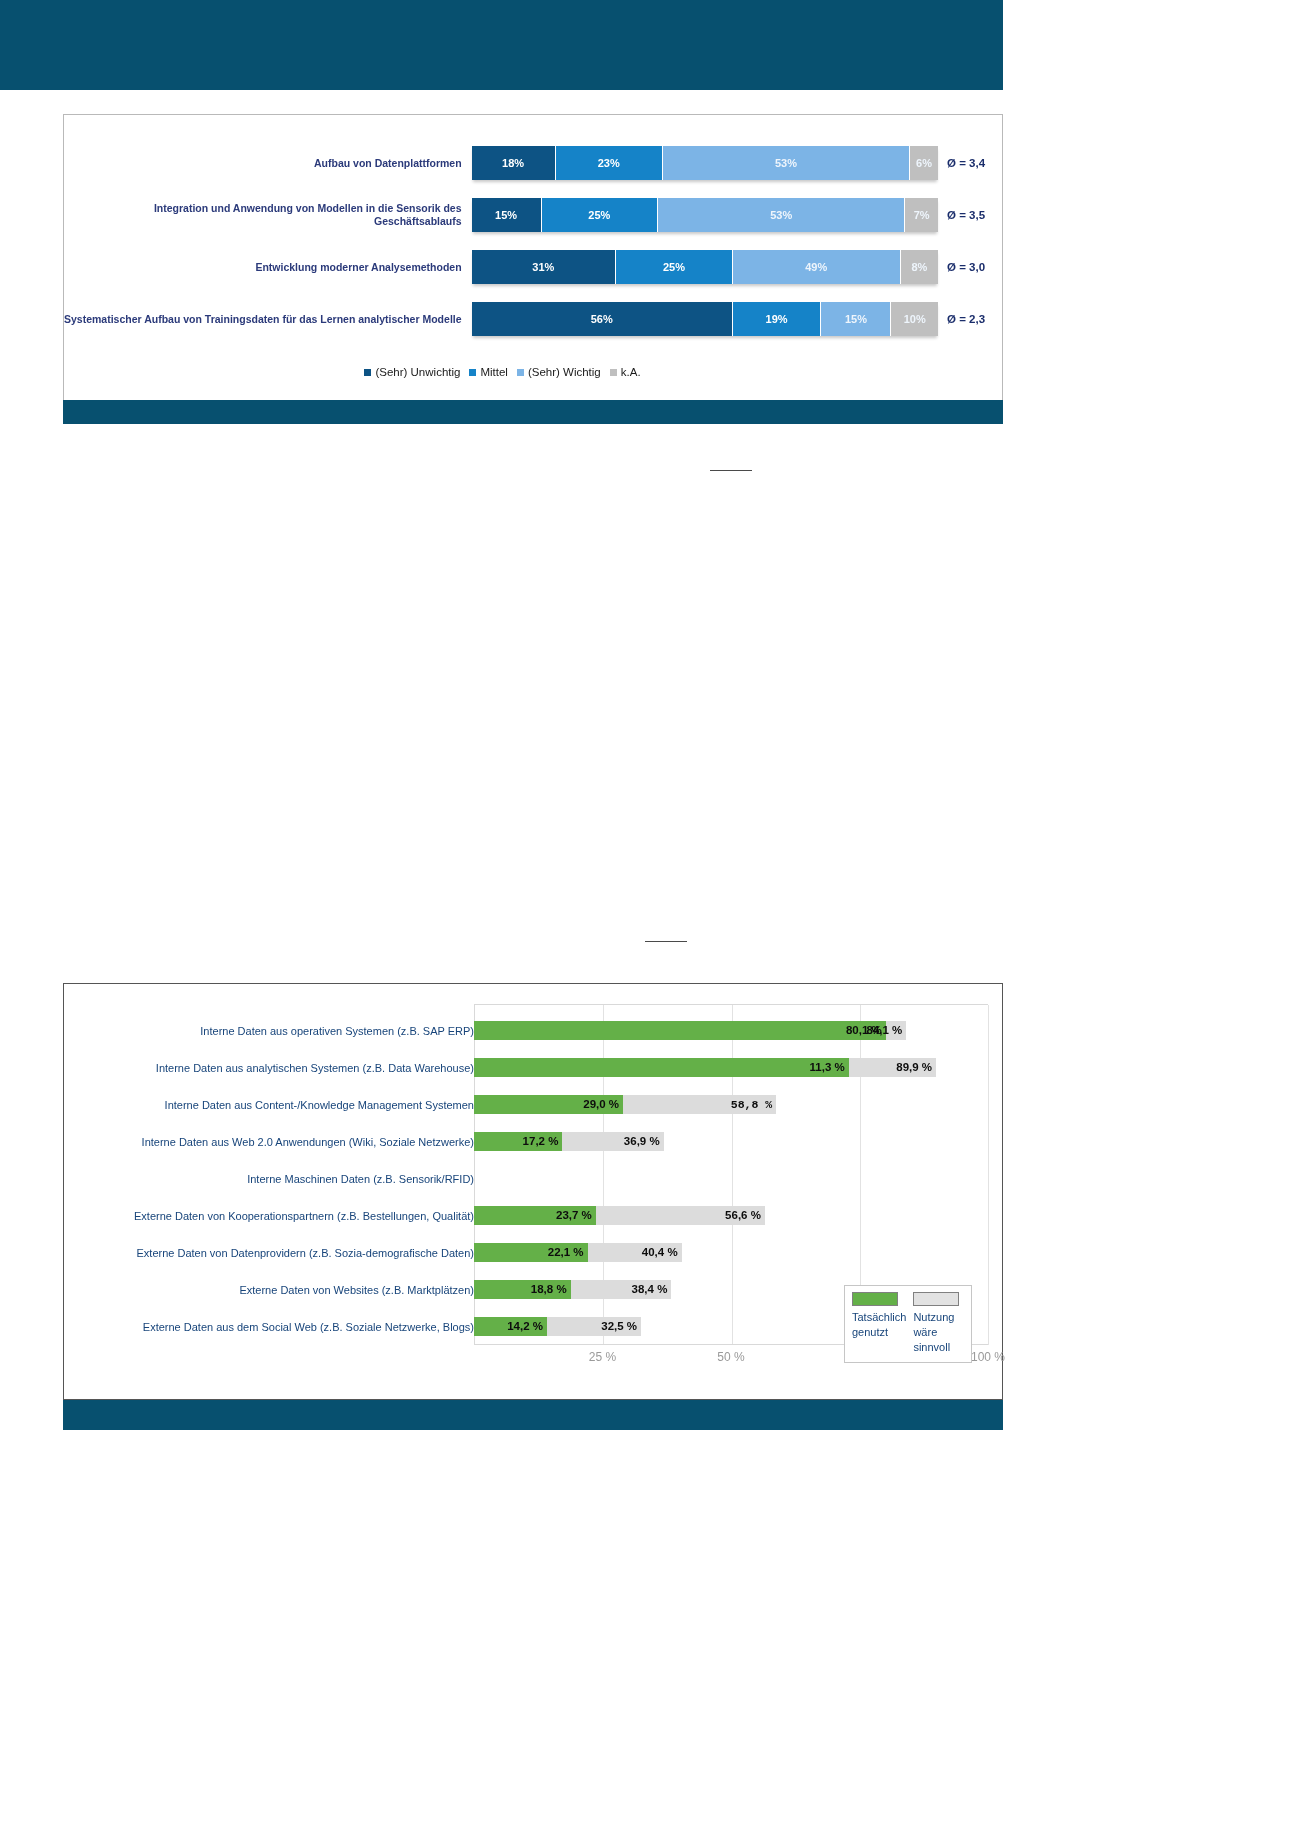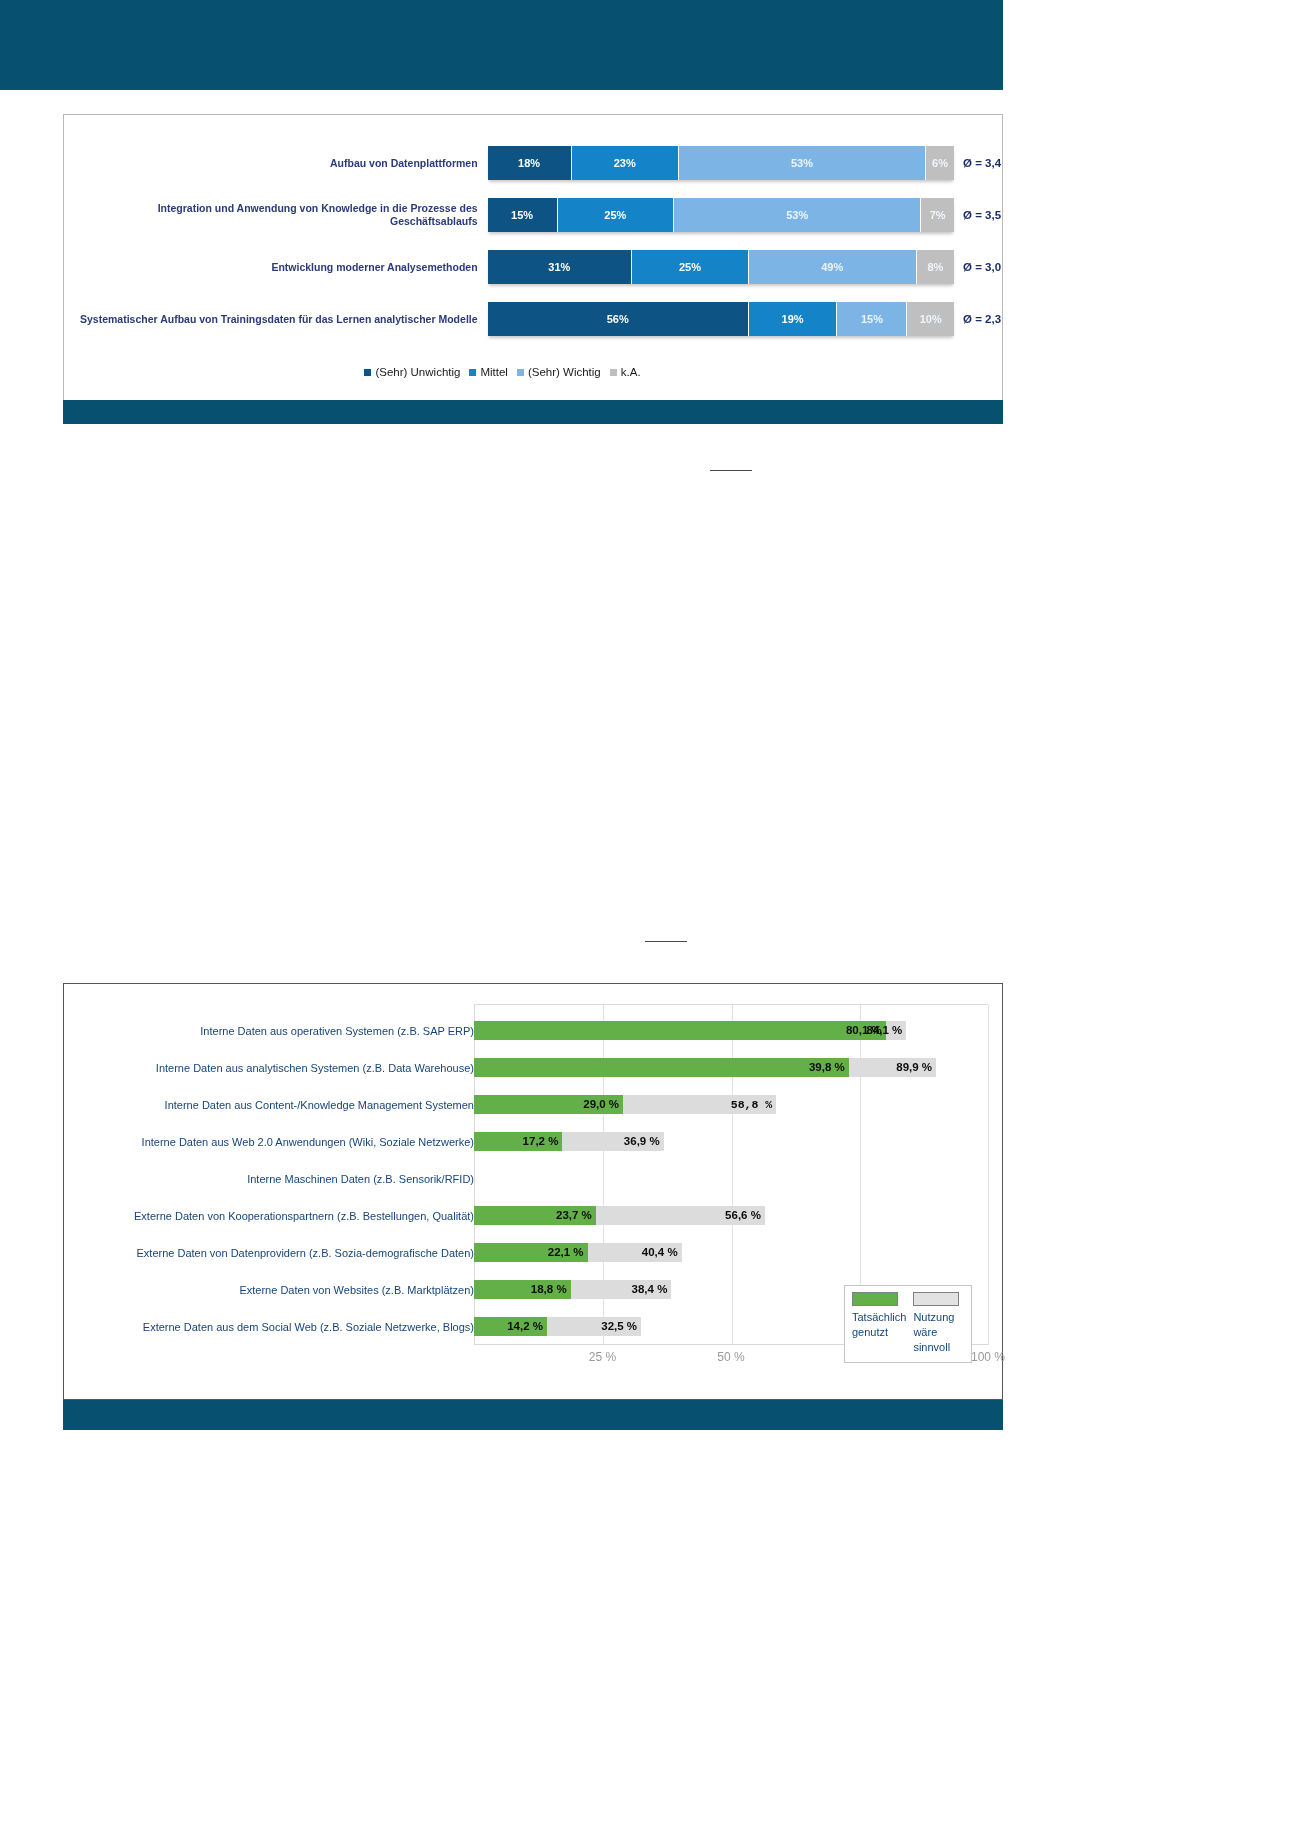--- a/index.html
+++ b/index.html
@@ -41,21 +41,21 @@
     position: absolute;
     left: 63px;
     top: 400px;
     width: 940px;
     height: 24px;
     background: #07506f;
   }
 
   .f1-rows {
     position: absolute;
-    left: 16px;
+    left: 0;
     top: 22px;
     width: 100%;
   }
   .f1-row {
     display: flex;
     align-items: center;
     height: 52px;
     margin-bottom: 0px;
   }
   .f1-label {
@@ -307,21 +307,21 @@
               <span>53%</span>
             </div>
             <div class="seg s3" style="width: 6%;">
               <span>6%</span>
             </div>
           </div>
         </div>
         <div class="f1-avg">Ø = 3,4</div>
       </div>
       <div class="f1-row">
-        <div class="f1-label">Integration und Anwendung von Knowledge in die Prozesse des Geschäftsablaufs</div>
+        <div class="f1-label">Integration und Anwendung von Modellen in die Sensorik des Geschäftsablaufs</div>
         <div class="f1-bar-wrap">
           <div class="f1-bar">
             <div class="seg s0" style="width: 15%;">
               <span>15%</span>
             </div>
             <div class="seg s1" style="width: 25%;">
               <span>25%</span>
             </div>
             <div class="seg s2" style="width: 53%;">
               <span>53%</span>
@@ -423,21 +423,21 @@
             <div class="f2-bar-green" style="width: 80.1%;"></div>
             <div class="f2-val" style="left: 80.1%;">80,1 %</div>
             <div class="f2-val" style="left: 84.1%;">84,1 %</div>
           </div>
         </div>
         <div class="f2-row">
           <div class="f2-rowlabel">Interne Daten aus analytischen Systemen (z.B. Data Warehouse)</div>
           <div class="f2-barzone">
             <div class="f2-bar-gray" style="width: 89.9%;"></div>
             <div class="f2-bar-green" style="width: 72.9%;"></div>
-            <div class="f2-val" style="left: 72.9%;">39,8 %</div>
+            <div class="f2-val" style="left: 72.9%;">11,3 %</div>
             <div class="f2-val" style="left: 89.9%;">89,9 %</div>
           </div>
         </div>
         <div class="f2-row">
           <div class="f2-rowlabel">Interne Daten aus Content-/Knowledge Management Systemen</div>
           <div class="f2-barzone">
             <div class="f2-bar-gray" style="width: 58.8%;"></div>
             <div class="f2-bar-green" style="width: 29%;"></div>
             <div class="f2-val" style="left: 29%;">29,0 %</div>
             <div class="f2-val" style="left: 58.8%; font-family: Liberation Mono, monospace;">58,8 %</div>

